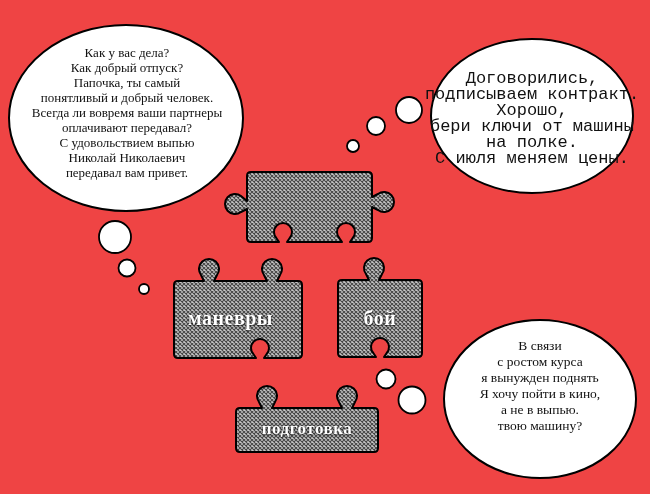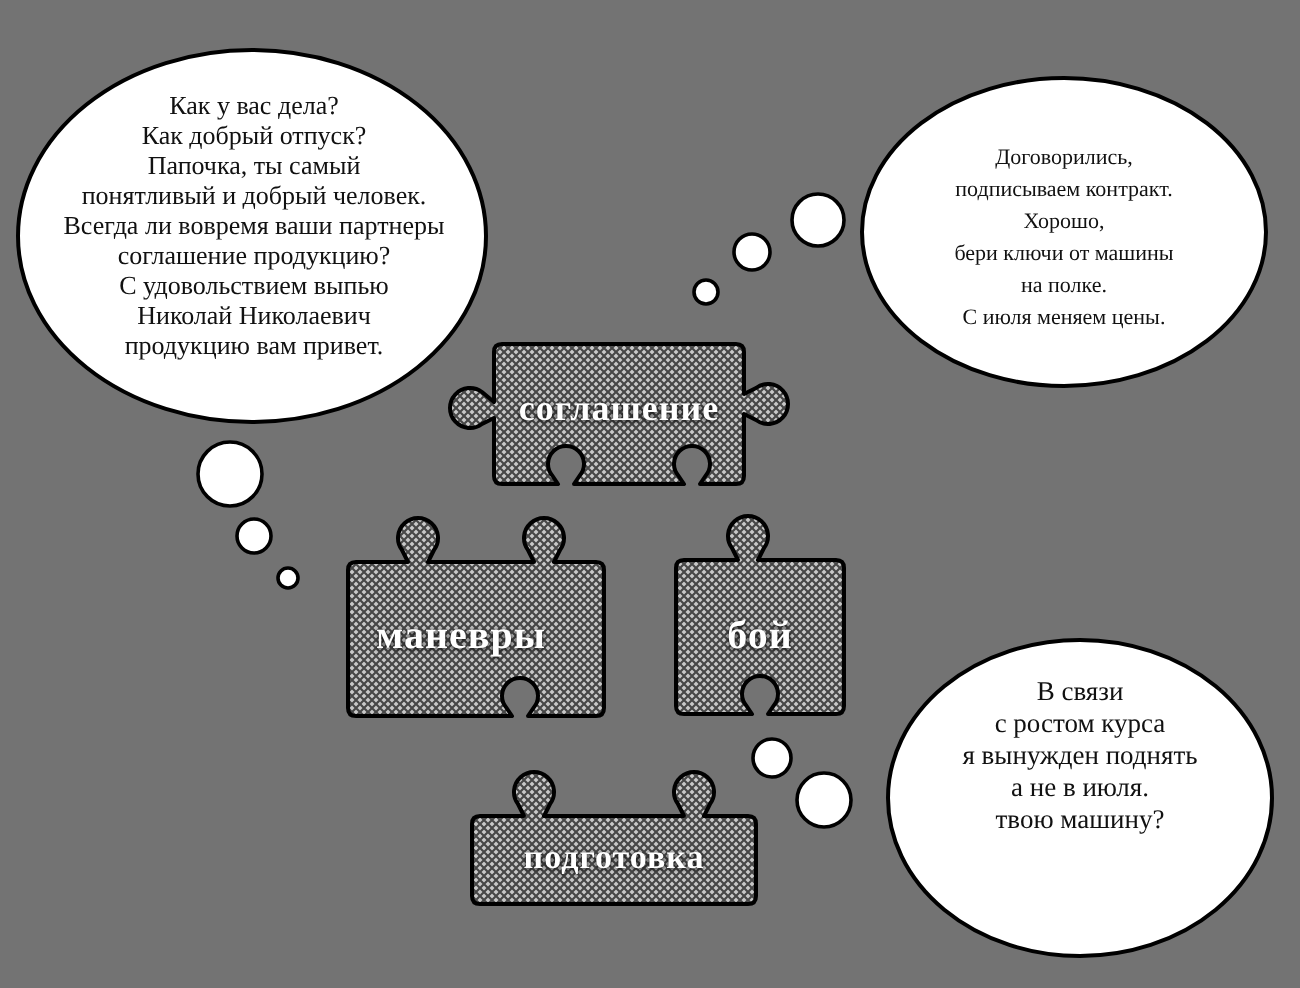--- a/index.html
+++ b/index.html
@@ -1,32 +1,32 @@
 <!DOCTYPE html>
 <html><head>
 <meta charset="utf-8">
 <style>
   html,body{margin:0;padding:0;background:#fff;}
   .stage{
     position:relative;
     width:650px;height:494px;
-    background:#737373;
+    background:#ef4444;
     font-family:"Liberation Serif","DejaVu Serif",serif;
     overflow:hidden;
   }
   .stage svg{position:absolute;left:0;top:0;}
   .bubble-text{
     position:absolute;
     text-align:center;
     color:#111111;
     white-space:nowrap;
   }
   .bubble-text .line{white-space:nowrap;}
   .bt-1{left:10px;top:45px;width:234px;font-size:13px;line-height:15px;}
-  .bt-2{left:422px;top:71px;width:220px;font-size:11px;line-height:16px;}
+  .bt-2{left:422px;top:71px;width:220px;font-size:17px;line-height:16px;font-family:Liberation Mono, monospace;}
   .bt-3{left:430px;top:338px;width:220px;font-size:13.5px;line-height:16px;}
   .puzzle-label{
     position:absolute;
     text-align:center;
     font-weight:bold;
     color:#ffffff;
     letter-spacing:0.5px;
     text-shadow:0 1px 2px rgba(0,0,0,0.65), 0 0 2px rgba(0,0,0,0.5);
     white-space:nowrap;
   }
@@ -86,41 +86,41 @@
              L 374 408 Q 378 408 378 412 L 378 448 Q 378 452 374 452
              L 240 452 Q 236 452 236 448 L 236 412 Q 236 408 240 408 Z"></path>
   </svg>
 
   <div class="bubble-text bt-1">
     <div class="line">Как у вас дела?</div>
     <div class="line">Как добрый отпуск?</div>
     <div class="line">Папочка, ты самый</div>
     <div class="line">понятливый и добрый человек.</div>
     <div class="line">Всегда ли вовремя ваши партнеры</div>
-    <div class="line">соглашение продукцию?</div>
+    <div class="line">оплачивают передавал?</div>
     <div class="line">С удовольствием выпью</div>
     <div class="line">Николай Николаевич</div>
-    <div class="line">продукцию вам привет.</div>
+    <div class="line">передавал вам привет.</div>
   </div>
 
   <div class="bubble-text bt-2">
     <div class="line">Договорились,</div>
     <div class="line">подписываем контракт.</div>
     <div class="line">Хорошо,</div>
     <div class="line">бери ключи от машины</div>
     <div class="line">на полке.</div>
     <div class="line">С июля меняем цены.</div>
   </div>
 
   <div class="bubble-text bt-3">
     <div class="line">В связи</div>
     <div class="line">с ростом курса</div>
     <div class="line">я вынужден поднять</div>
-    <div class="line">а не в июля.</div>
+    <div class="line">Я хочу пойти в кино,</div>
+    <div class="line">а не в выпью.</div>
     <div class="line">твою машину?</div>
   </div>
 
-  <div class="puzzle-label pl-agreement">соглашение</div>
   <div class="puzzle-label pl-maneuvers">маневры</div>
   <div class="puzzle-label pl-battle">бой</div>
   <div class="puzzle-label pl-preparation">подготовка</div>
 
 </div>
 
 </body></html>

